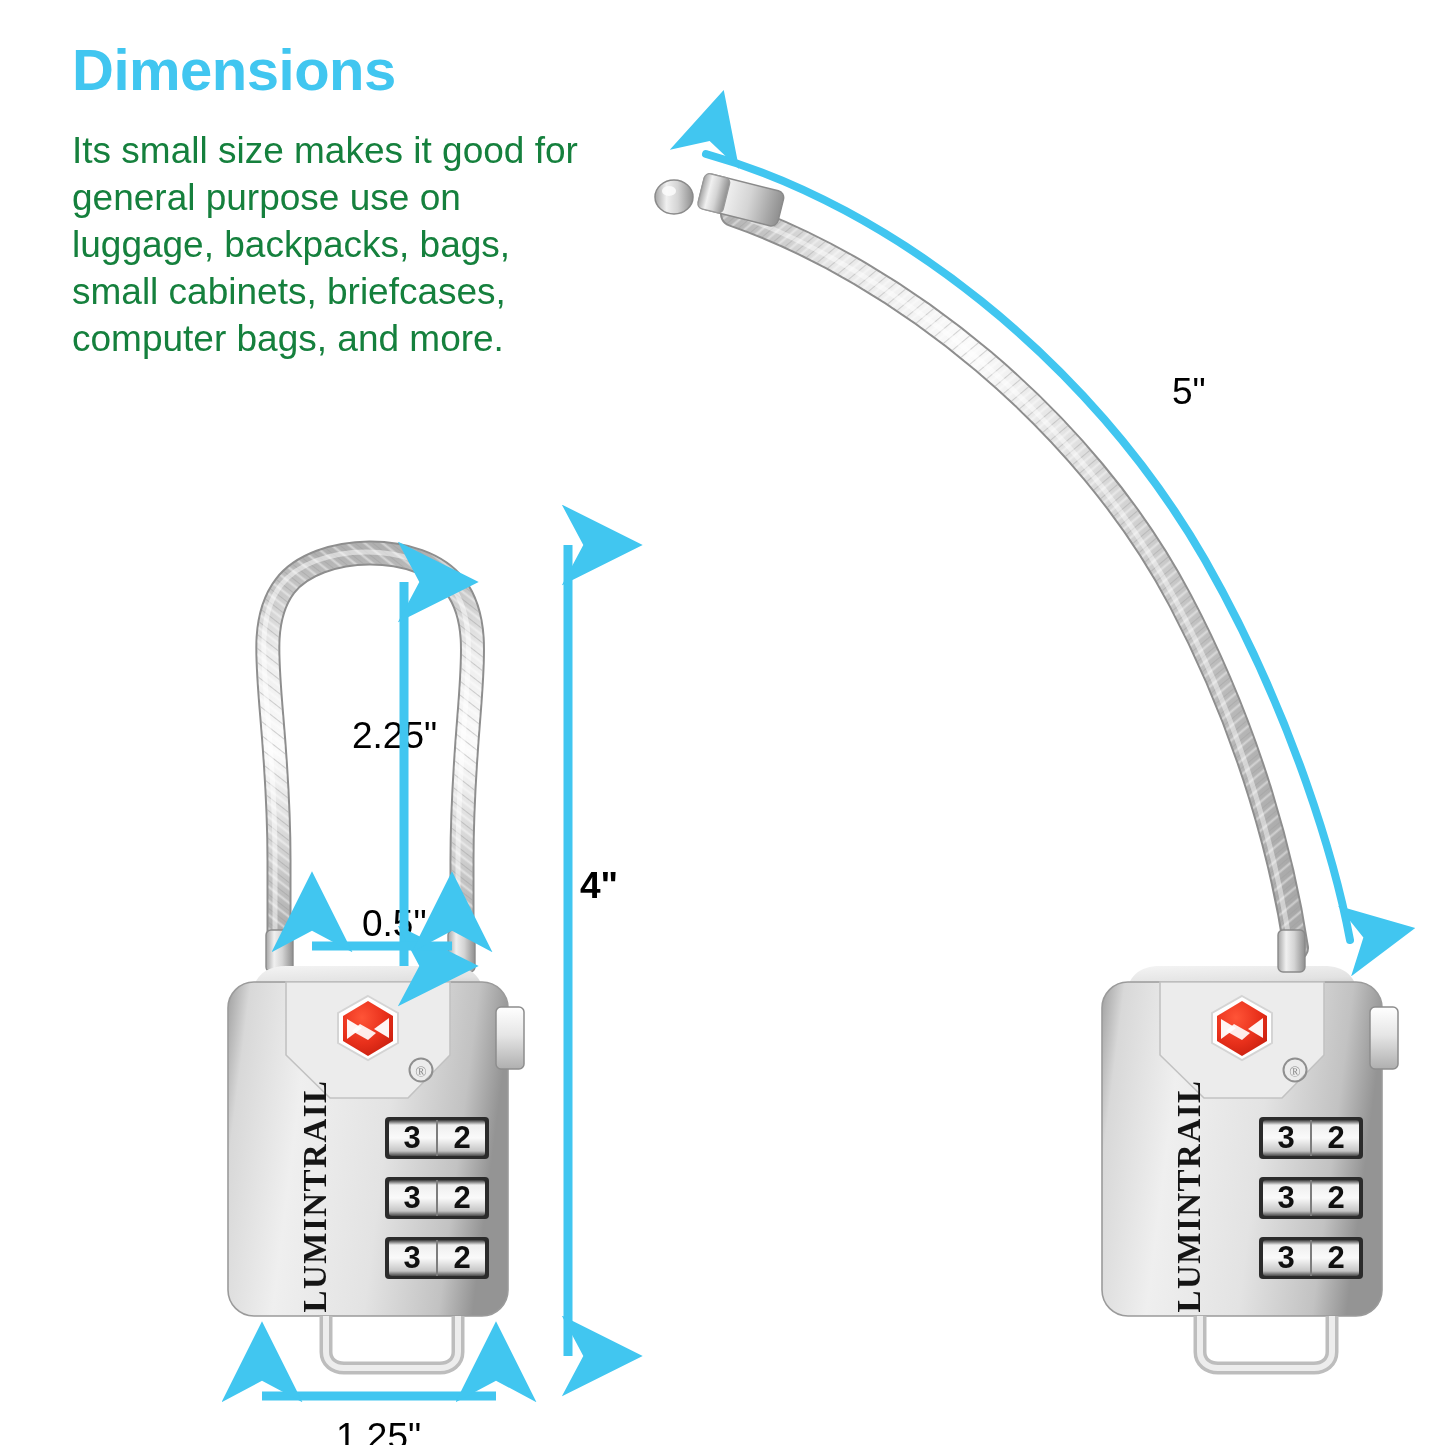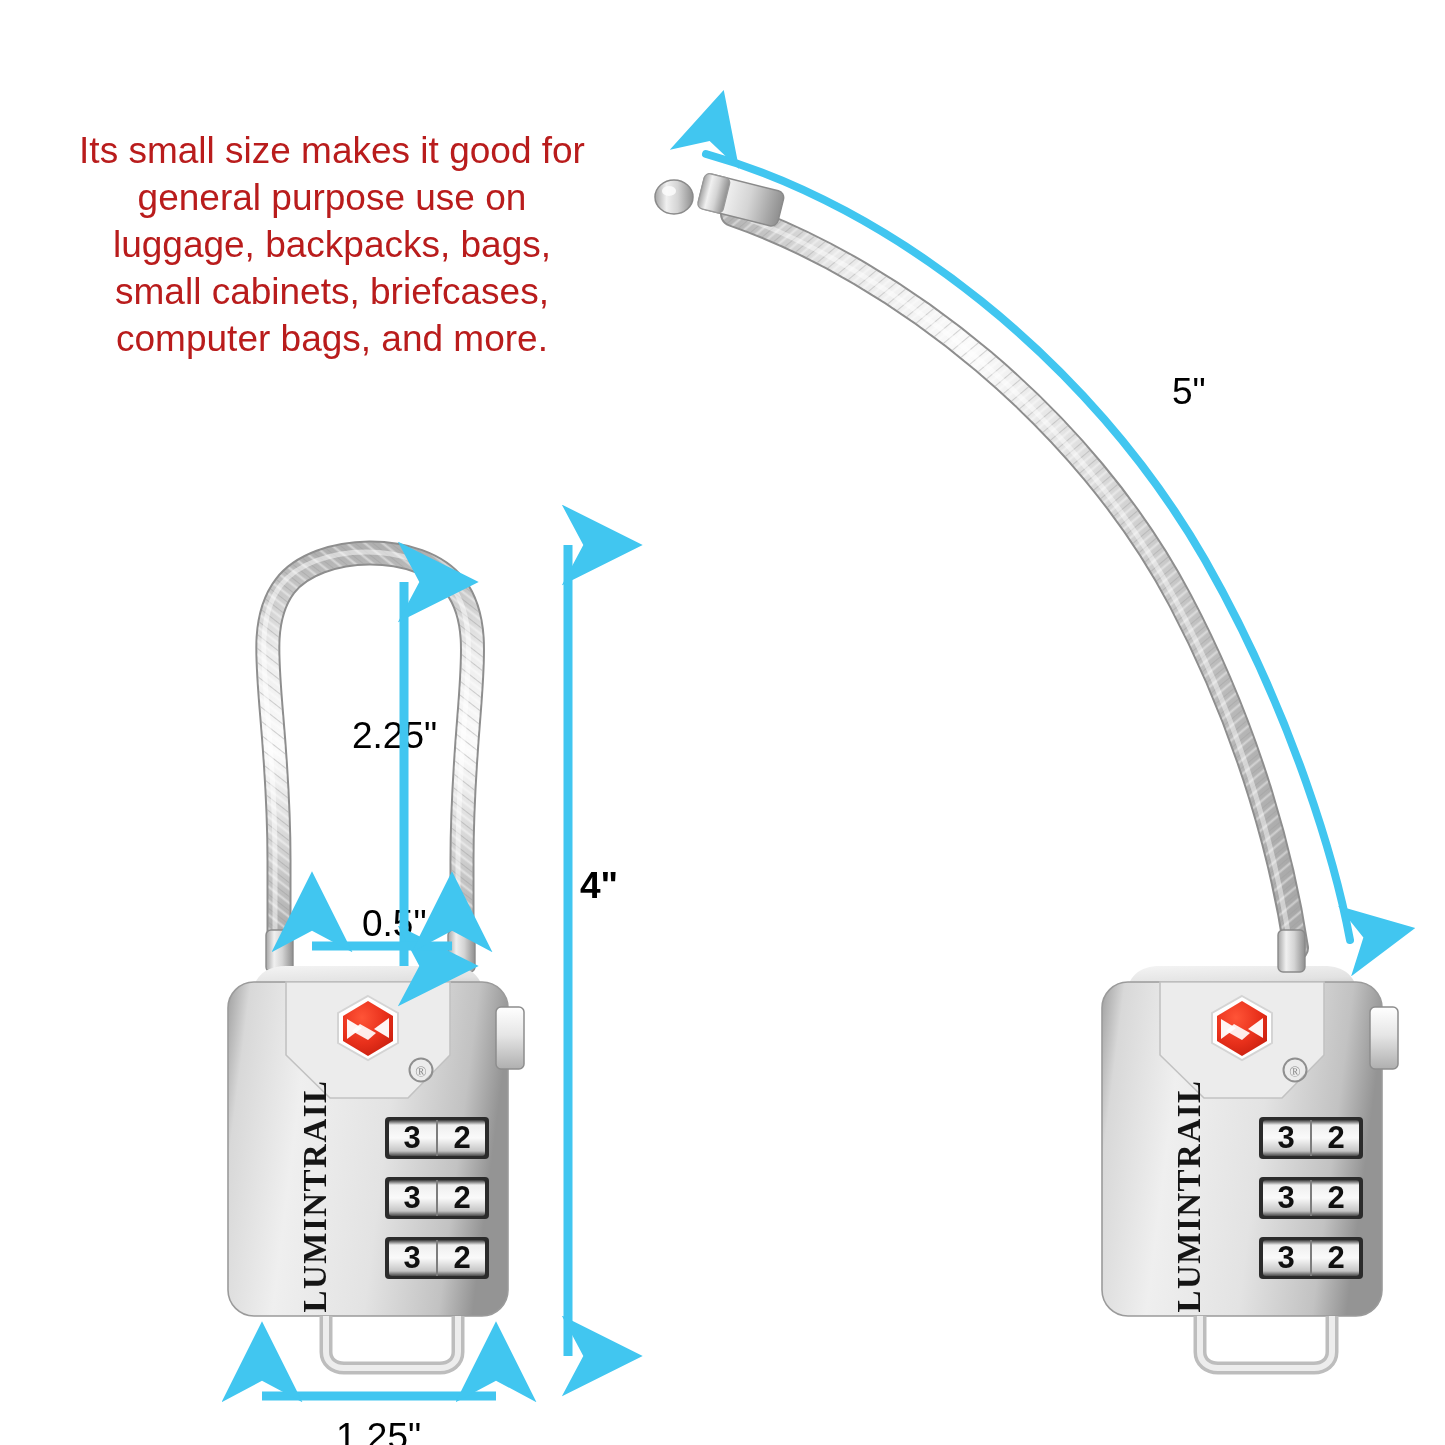--- a/index.html
+++ b/index.html
@@ -13,21 +13,21 @@
   #stage { position:relative; width:1445px; height:1445px; background:#fff; }
 
   
   #title {
     position:absolute; left:72px; top:40px;
     font-size:58px; font-weight:bold; letter-spacing:-0.5px;
     color:#41C6F0; line-height:1.05; white-space:nowrap;
   }
   #desc {
     position:absolute; left:72px; top:128px; width:520px;
-    font-size:37px; line-height:1.27; color:#b91c1c; font-weight:400;text-align:center;
+    font-size:37px; line-height:1.27; color:#15803d; font-weight:400;
   }
 
   
   .dimlabel {
     position:absolute; color:#000; font-size:37px; font-weight:400;
     white-space:nowrap; letter-spacing:0px;
   }
   #lbl-225 { left:352px; top:715px; }
   #lbl-05  { left:362px; top:903px; }
   #lbl-4   { left:580px; top:865px; font-weight:700; }
@@ -35,20 +35,21 @@
   #lbl-5   { left:1172px; top:371px; }
 
   
   #art { position:absolute; left:0; top:0; width:1445px; height:1445px; }
 </style>
 </head>
 <body>
 
 <div id="stage">
 
+  <div id="title">Dimensions</div>
   <div id="desc">Its small size makes it good for general purpose use on luggage, backpacks, bags, small cabinets, briefcases, computer bags, and more.</div>
 
   <div class="dimlabel" id="lbl-225">2.25"</div>
   <div class="dimlabel" id="lbl-05">0.5"</div>
   <div class="dimlabel" id="lbl-4">4"</div>
   <div class="dimlabel" id="lbl-125">1.25"</div>
   <div class="dimlabel" id="lbl-5">5"</div>
 
   <svg id="art" viewBox="0 0 1445 1445">
     <defs>

